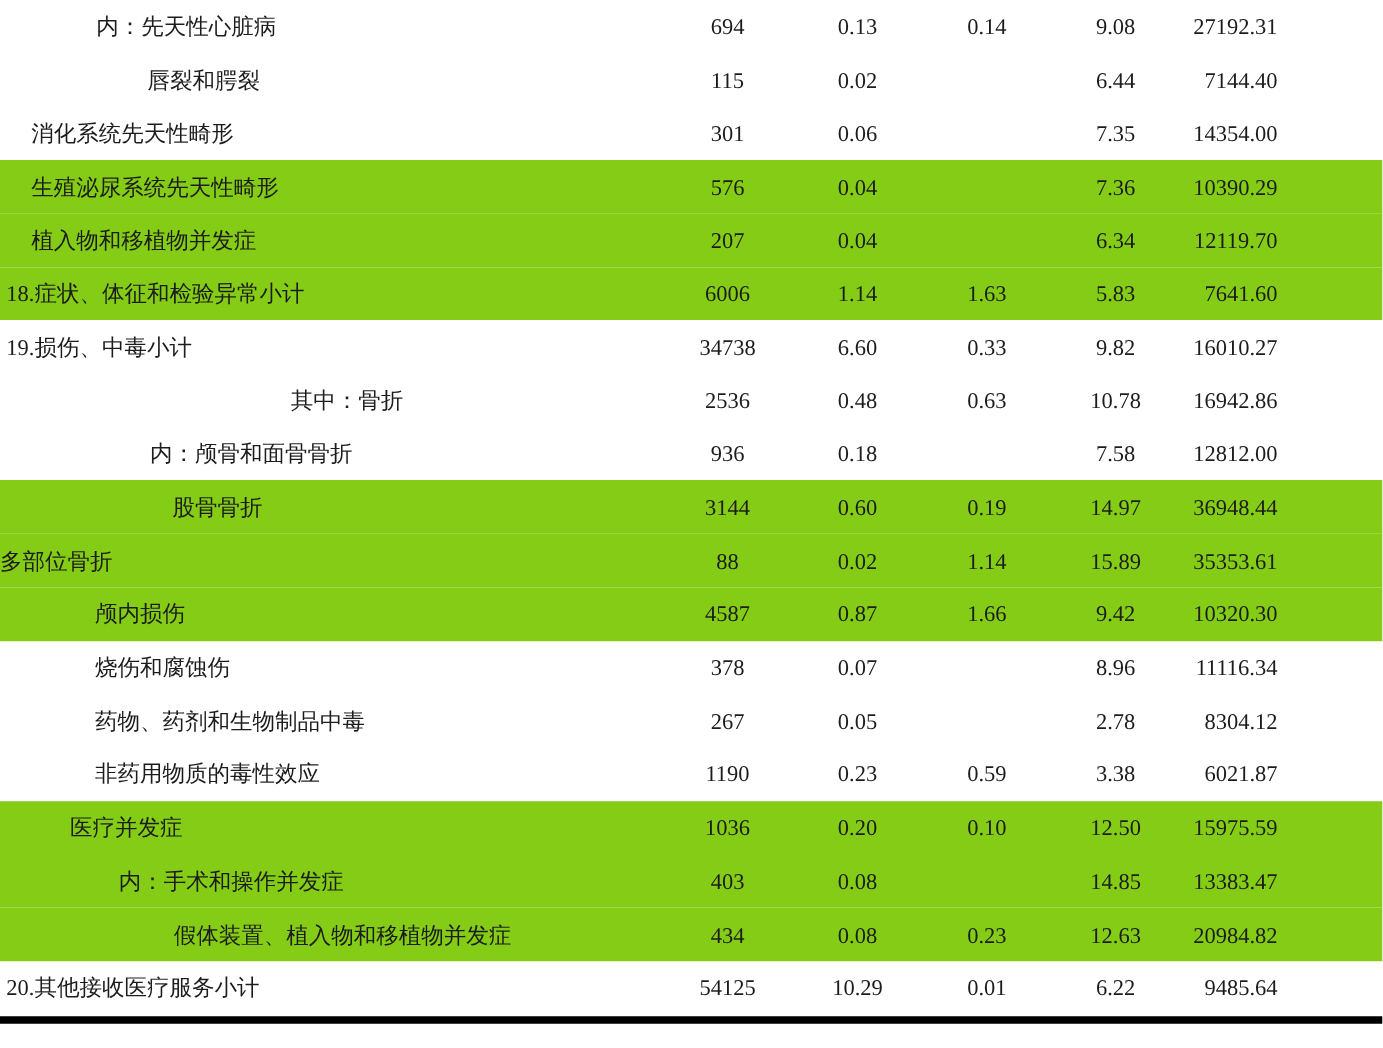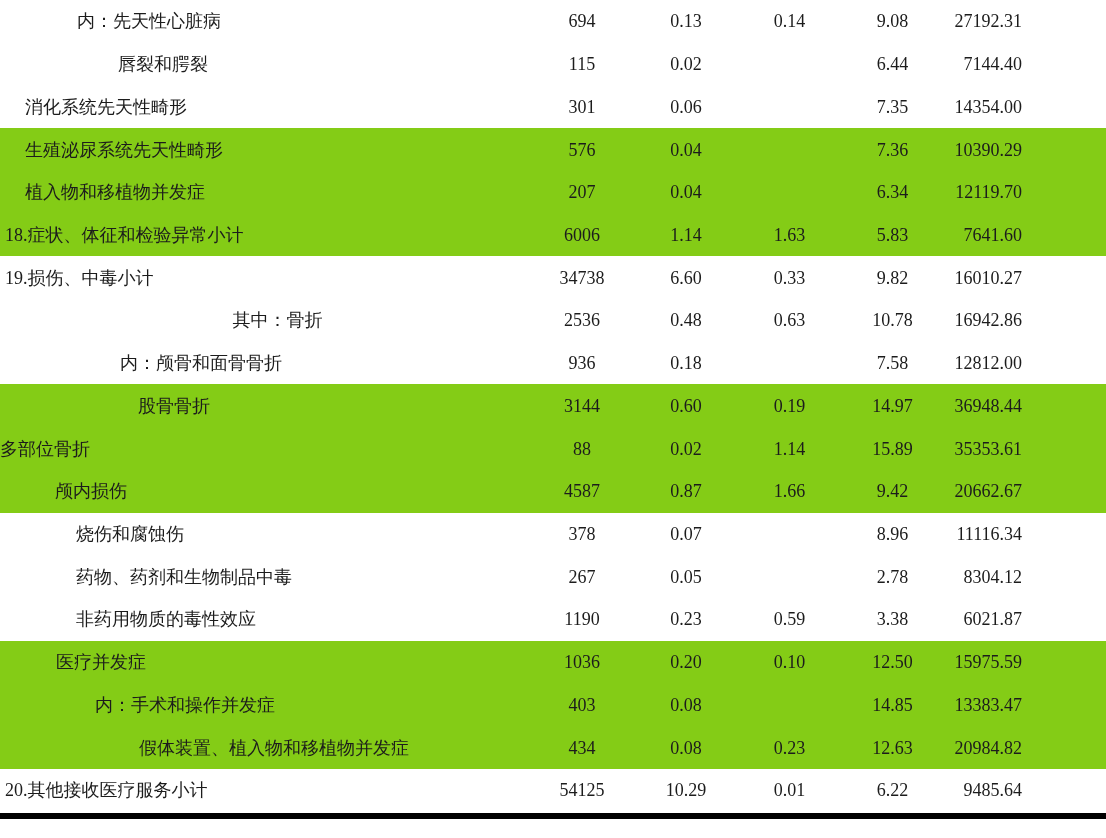--- a/index.html
+++ b/index.html
@@ -144,26 +144,26 @@
       </div>
       <div class="row shaded">
         <div class="cell label" style="">多部位骨折</div>
         <div class="cell num c0">88</div>
         <div class="cell num c1">0.02</div>
         <div class="cell num c2">1.14</div>
         <div class="cell num c3">15.89</div>
         <div class="cell num c4">35353.61</div>
       </div>
       <div class="row shaded">
-        <div class="cell label" style="padding-left: 55px;">颅内损伤</div>
+        <div class="cell label" style="padding-left: 76px;">颅内损伤</div>
         <div class="cell num c0">4587</div>
         <div class="cell num c1">0.87</div>
         <div class="cell num c2">1.66</div>
         <div class="cell num c3">9.42</div>
-        <div class="cell num c4">20662.67</div>
+        <div class="cell num c4">10320.30</div>
       </div>
       <div class="row">
         <div class="cell label" style="padding-left: 76px; font-family: Liberation Serif, serif;">烧伤和腐蚀伤</div>
         <div class="cell num c0">378</div>
         <div class="cell num c1">0.07</div>
         <div class="cell num c2"></div>
         <div class="cell num c3">8.96</div>
         <div class="cell num c4">11116.34</div>
       </div>
       <div class="row">

